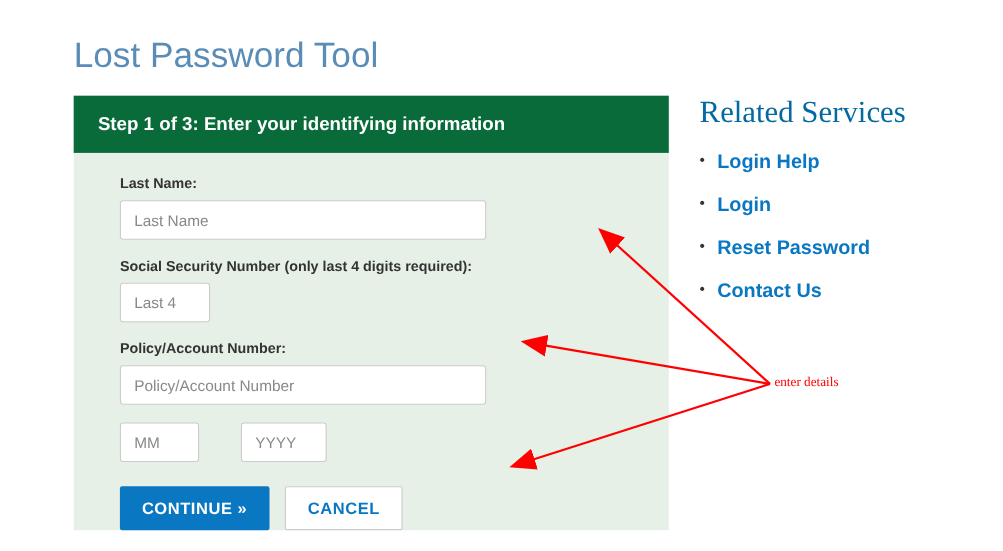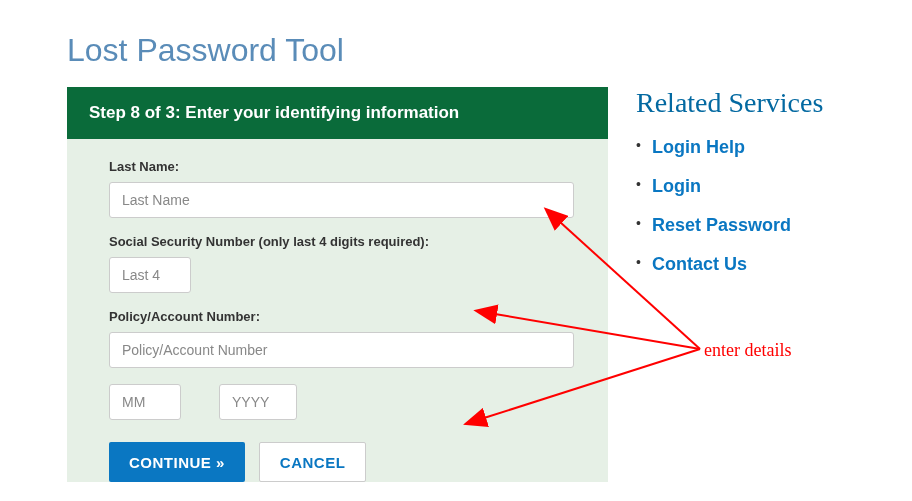--- a/index.html
+++ b/index.html
@@ -49,21 +49,21 @@
       border: 1px solid #ccc;
       border-radius: 3px;
       background: #fff;
       padding: 0 12px;
       font-size: 14px;
       color: #555;
       width: 100%;
     }
     .text-input::placeholder { color: #888; }
     .input-narrow { width: 82px; }
-    .input-wide { width: 465px; }
+    .input-wide { width: 333px; }
     .dob-row { display: flex; gap: 38px; }
     .dob-row .text-input { width: 72px; text-align: left; }
     .dob-row .text-input.yyyy { width: 78px; }
     .button-row { display: flex; gap: 14px; margin-top: 22px; }
     .btn {
       height: 40px;
       padding: 0 20px;
       font-size: 15px;
       font-weight: 700;
       border-radius: 2px;
@@ -108,37 +108,37 @@
       font-size: 18px;
       font-weight: 700;
     }
     
     .anno-label {
       position: absolute;
       left: 704px;
       top: 340px;
       color: red;
       font-family: Georgia, serif;
-      font-size: 18px;
+      font-size: 12px;
     }
     svg.arrows {
       position: absolute;
       left: 0; top: 0;
       width: 912px; height: 501px;
       pointer-events: none;
     }
   </style>
 </head>
 <body>
 
 <h1 class="page-title">Lost Password Tool</h1>
 
 <div class="content-row">
   <section class="form-card">
-    <div class="step-header">Step 8 of 3: Enter your identifying information</div>
+    <div class="step-header">Step 1 of 3: Enter your identifying information</div>
     <div class="form-body">
 
       <div class="form-group">
         <label class="form-label">Last Name:</label>
         <input type="text" class="text-input input-wide" placeholder="Last Name" style="">
       </div>
 
       <div class="form-group">
         <label class="form-label">Social Security Number (only last 4 digits required):</label>
         <input type="text" class="text-input input-narrow" placeholder="Last 4" style="">

